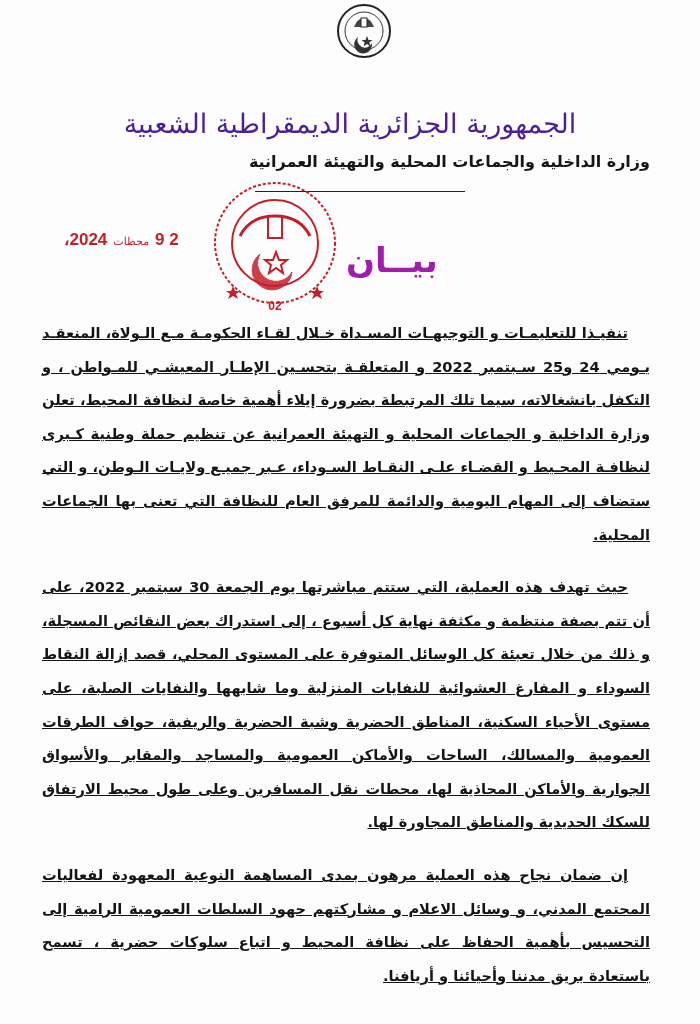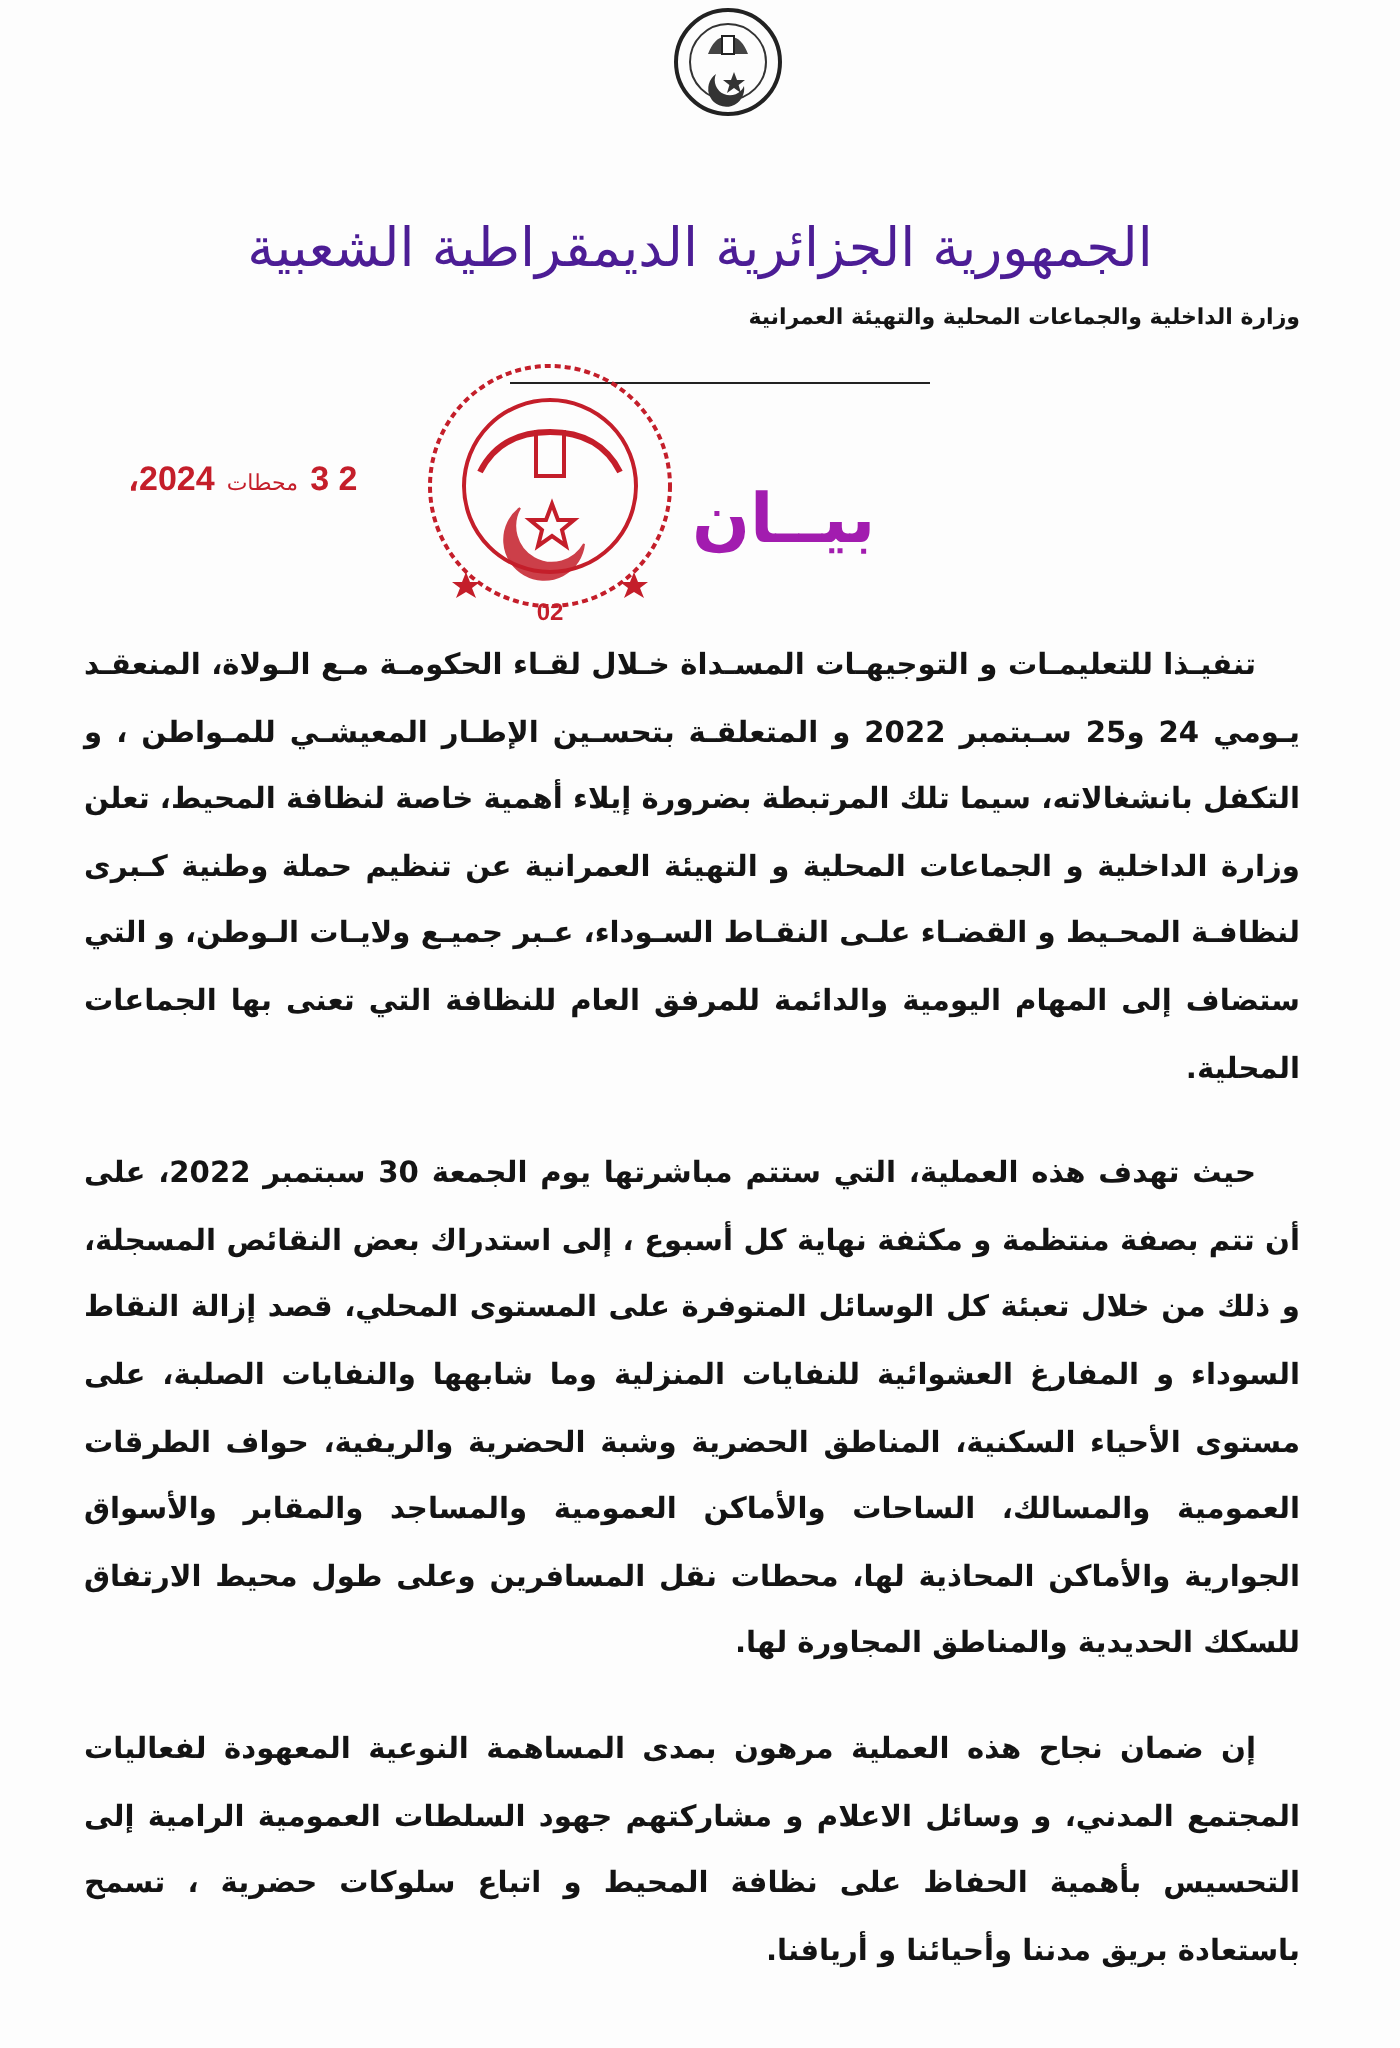--- a/index.html
+++ b/index.html
@@ -8,39 +8,39 @@
     position: relative; font-family: "DejaVu Sans", sans-serif; color: #141414;
   }
   .emblem { position: absolute; left: 336px; top: 3px; width: 56px; height: 56px; }
   .republic {
     position: absolute; top: 108px; left: 0; width: 100%; text-align: center;
     direction: rtl; font-family: "DejaVu Serif", serif; font-size: 27px; font-weight: normal;
     color: #4c1d95; letter-spacing: 0;
   }
   .ministry {
     position: absolute; top: 152px; right: 50px; width: 560px; text-align: right;
-    direction: rtl; font-size: 11px; font-weight: bold; color: #151515;
+    direction: rtl; font-size: 16px; font-weight: bold; color: #151515;
   }
   .rule { position: absolute; left: 255px; top: 191px; width: 210px; height: 1px; background: #222; }
   .stamp { position: absolute; left: 200px; top: 176px; width: 150px; height: 140px; }
   .date {
     position: absolute; left: 64px; top: 229px; direction: rtl; color: #c41e2a;
     font-family: "Liberation Sans", sans-serif; font-size: 17px; font-weight: bold; white-space: nowrap;
   }
   .date .m { font-size: 11px; font-weight: normal; margin: 0 6px; }
   .title {
     position: absolute; left: 346px; top: 240px; direction: rtl;
     font-size: 34px; font-weight: bold; color: #a21caf;
   }
   .body {
     position: absolute; left: 42px; right: 50px; top: 316px;
     direction: rtl; text-align: justify; font-size: 14.6px; font-weight: bold; line-height: 33.6px;
     color: #141414;
   }
-  .body p { margin: 0; text-indent: 22px; }
+  .body p { margin: 0; text-indent: 22px; text-decoration: underline; }
   .body p + p { margin-top: 19px; }
 </style>
 </head>
 <body>
 
 <svg class="emblem" viewBox="0 0 56 56">
   <circle cx="28" cy="28" r="26" fill="none" stroke="#222" stroke-width="2"></circle>
   <circle cx="28" cy="28" r="19" fill="none" stroke="#333" stroke-width="1"></circle>
   <path d="M18 24 Q22 14 28 16 Q34 14 38 24 Z" fill="#444"></path>
   <rect x="25" y="15" width="6" height="9" fill="#fff" stroke="#222" stroke-width="1"></rect>
@@ -60,21 +60,21 @@
     <rect x="68" y="40" width="14" height="22" stroke-width="2"></rect>
     <path d="M60 78 A20 20 0 1 0 92 96 A15 15 0 1 1 60 78 Z" fill="#c41e2a" opacity="0.85"></path>
     <polygon points="76,76 79,84 87,84 81,89 83,97 76,92 69,97 71,89 65,84 73,84" stroke-width="2"></polygon>
   </g>
   <polygon points="33,110 35,115 40,115 36,118 38,123 33,120 28,123 30,118 26,115 31,115" fill="#c41e2a"></polygon>
   <polygon points="117,110 119,115 124,115 120,118 122,123 117,120 112,123 114,118 110,115 115,115" fill="#c41e2a"></polygon>
   <text x="75" y="134" text-anchor="middle" fill="#c41e2a" font-family="Liberation Sans, sans-serif" font-size="12" font-weight="bold">02</text>
 </svg>
 
 <div class="date">
-  <span>2 3</span><span class="m">محطات</span><span>2024،</span>
+  <span>2 9</span><span class="m">محطات</span><span>2024،</span>
 </div>
 
 <div class="title">بيــان</div>
 
 <div class="body">
   <p>تنفيـذا للتعليمـات و التوجيهـات المسـداة خـلال لقـاء الحكومـة مـع الـولاة، المنعقـد يـومي 24 و25 سـبتمبر 2022 و المتعلقـة بتحسـين الإطـار المعيشـي للمـواطن ، و التكفل بانشغالاته، سيما تلك المرتبطة بضرورة إيلاء أهمية خاصة لنظافة المحيط، تعلن وزارة الداخلية و الجماعات المحلية و التهيئة العمرانية عن تنظيم حملة وطنية كـبرى لنظافـة المحـيط و القضـاء علـى النقـاط السـوداء، عـبر جميـع ولايـات الـوطن، و التي ستضاف إلى المهام اليومية والدائمة للمرفق العام للنظافة التي تعنى بها الجماعات المحلية.</p>
   <p>حيث تهدف هذه العملية، التي ستتم مباشرتها يوم الجمعة 30 سبتمبر 2022، على أن تتم بصفة منتظمة و مكثفة نهاية كل أسبوع ، إلى استدراك بعض النقائص المسجلة، و ذلك من خلال تعبئة كل الوسائل المتوفرة على المستوى المحلي، قصد إزالة النقاط السوداء و المفارغ العشوائية للنفايات المنزلية وما شابهها والنفايات الصلبة، على مستوى الأحياء السكنية، المناطق الحضرية وشبة الحضرية والريفية، حواف الطرقات العمومية والمسالك، الساحات والأماكن العمومية والمساجد والمقابر والأسواق الجوارية والأماكن المحاذية لها، محطات نقل المسافرين وعلى طول محيط الارتفاق للسكك الحديدية والمناطق المجاورة لها.</p>
   <p>إن ضمان نجاح هذه العملية مرهون بمدى المساهمة النوعية المعهودة لفعاليات المجتمع المدني، و وسائل الاعلام و مشاركتهم جهود السلطات العمومية الرامية إلى التحسيس بأهمية الحفاظ على نظافة المحيط و اتباع سلوكات حضرية ، تسمح باستعادة بريق مدننا وأحيائنا و أريافنا.</p>
 </div>
 

